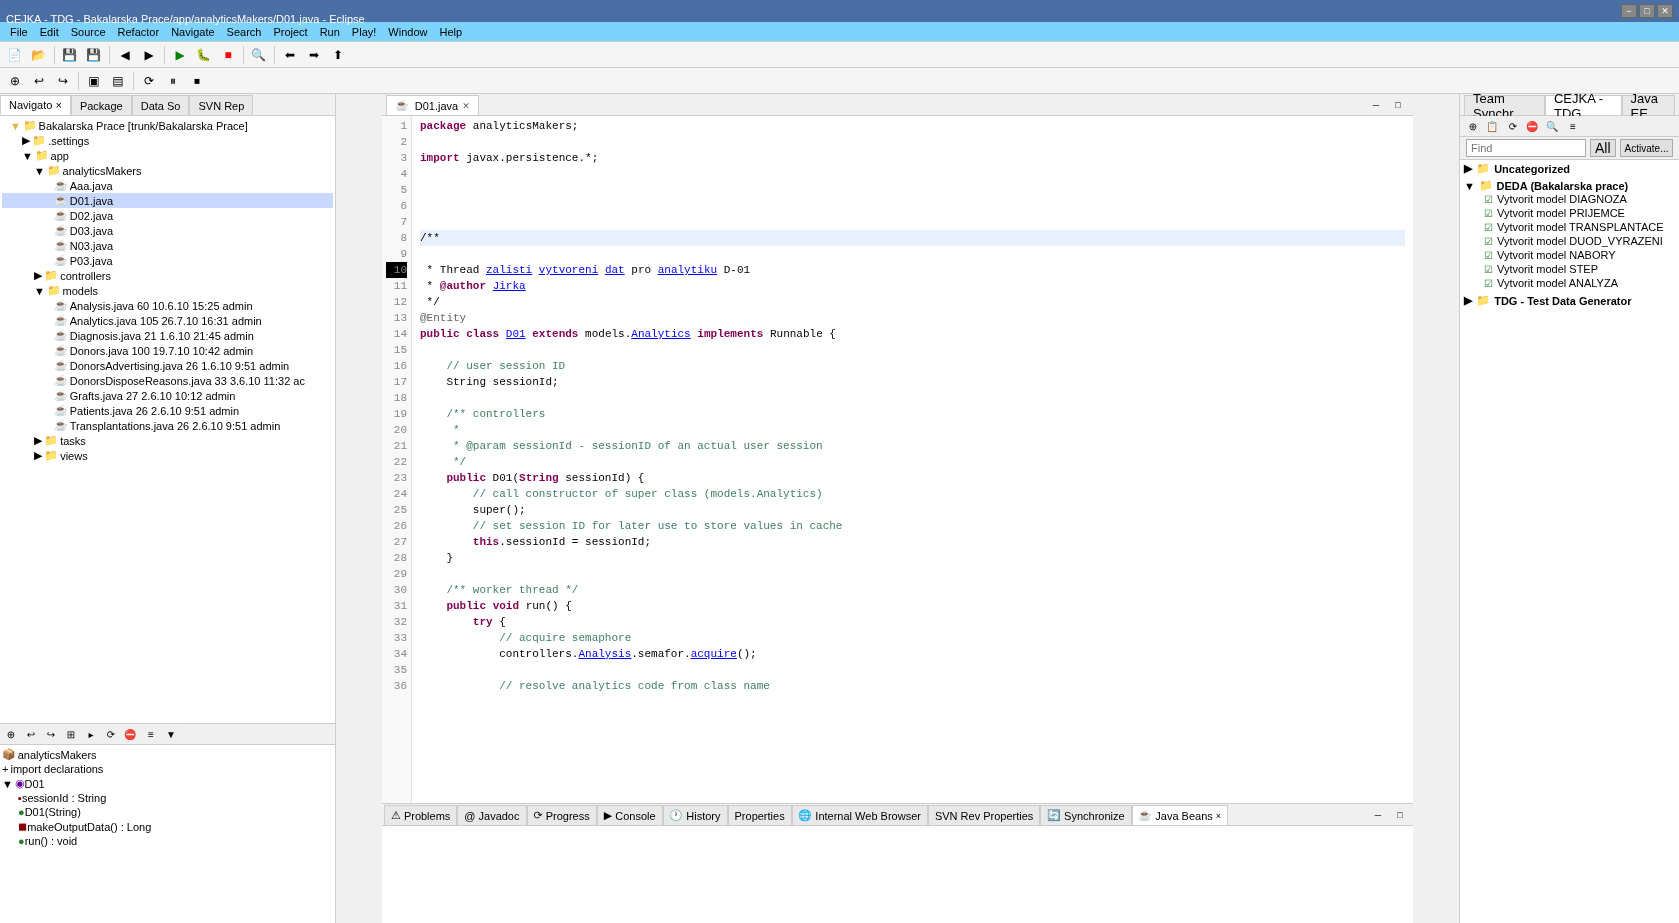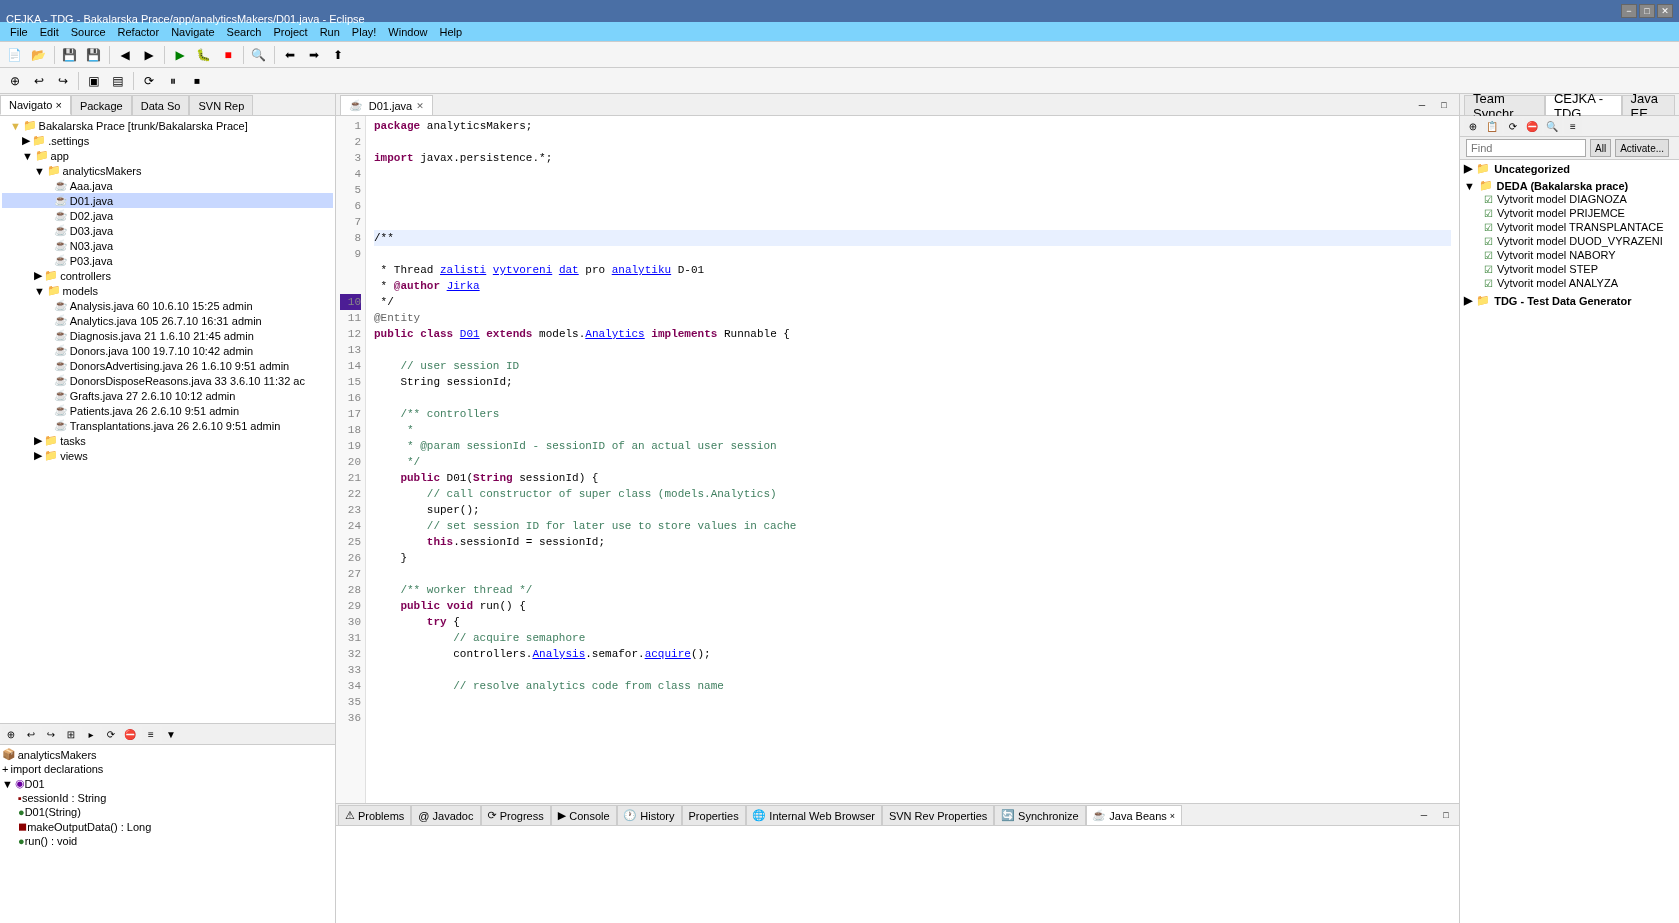--- a/index.html
+++ b/index.html
@@ -17,21 +17,21 @@
     
     
     #toolbar { background: #f5f5f5; height: 26px; display: flex; align-items: center; border-bottom: 1px solid #ccc; padding: 0 4px; gap: 2px; }
     .tb-btn { width: 22px; height: 20px; background: transparent; border: 1px solid transparent; cursor: pointer; display: flex; align-items: center; justify-content: center; font-size: 12px; }
     .tb-sep { width: 1px; height: 18px; background: #ccc; margin: 0 2px; }
     
     
     #toolbar2 { background: #f5f5f5; height: 26px; display: flex; align-items: center; border-bottom: 1px solid #ccc; padding: 0 4px; gap: 2px; }
     
     
-    #main { display: flex; height: calc(923px - 22px - 20px - 26px - 26px); }
+    #main { display: flex; height: calc(923px - 22px - 20px - 26px - 26px); gap: 46px; }
     
     
     #left-panel { width: 336px; display: flex; flex-direction: column; border-right: 1px solid #ccc; }
     
     
     #nav-tabs { background: #f0f0f0; display: flex; border-bottom: 1px solid #ccc; height: 22px; align-items: flex-end; }
     .nav-tab { padding: 2px 8px; font-size: 11px; border: 1px solid #ccc; border-bottom: none; background: #e8e8e8; cursor: pointer; height: 20px; display: flex; align-items: center; }
     .nav-tab.active { background: #fff; border-bottom: 1px solid #fff; }
     
     
@@ -355,21 +355,21 @@
         <div id="line-numbers">
           <div>1</div>
             <div>2</div>
             <div>3</div>
             <div>4</div>
             <div>5</div>
           <div>6</div>
             <div>7</div>
             <div>8</div>
             <div>9</div>
-          <div style="background:#4c1d95;margin-top:32px;">10</div>
+          <div style="background:#000000;">10</div>
           <div>11</div>
             <div>12</div>
             <div>13</div>
             <div>14</div>
             <div>15</div>
           <div>16</div>
             <div>17</div>
             <div>18</div>
             <div>19</div>
             <div>20</div>
@@ -486,21 +486,21 @@
       <button class="outline-tb-btn">⊕</button>
       <button class="outline-tb-btn">📋</button>
       <button class="outline-tb-btn">⟳</button>
       <button class="outline-tb-btn">⛔</button>
       <button class="outline-tb-btn">🔍</button>
       <button class="outline-tb-btn">≡</button>
       <div style="flex:1;"></div>
     </div>
     <div id="find-bar">
       <input type="text" id="find-input" placeholder="Find" style="">
-      <button style="font-size:10px;padding:0 4px;height:18px;border:1px solid #aaa;background:#e0e0e0;cursor:pointer;">All</button>
+      <button style="font-size:14px;padding:0 4px;height:18px;border:1px solid #aaa;background:#e0e0e0;cursor:pointer;">All</button>
       <button style="font-size:10px;padding:0 4px;height:18px;border:1px solid #aaa;background:#e0e0e0;cursor:pointer;">Activate...</button>
     </div>
     <div id="task-list">
       <div class="task-group">
         <div class="task-group-header">
           <span>▶</span>
           <span>📁</span>
           <span>Uncategorized</span>
         </div>
       </div>

